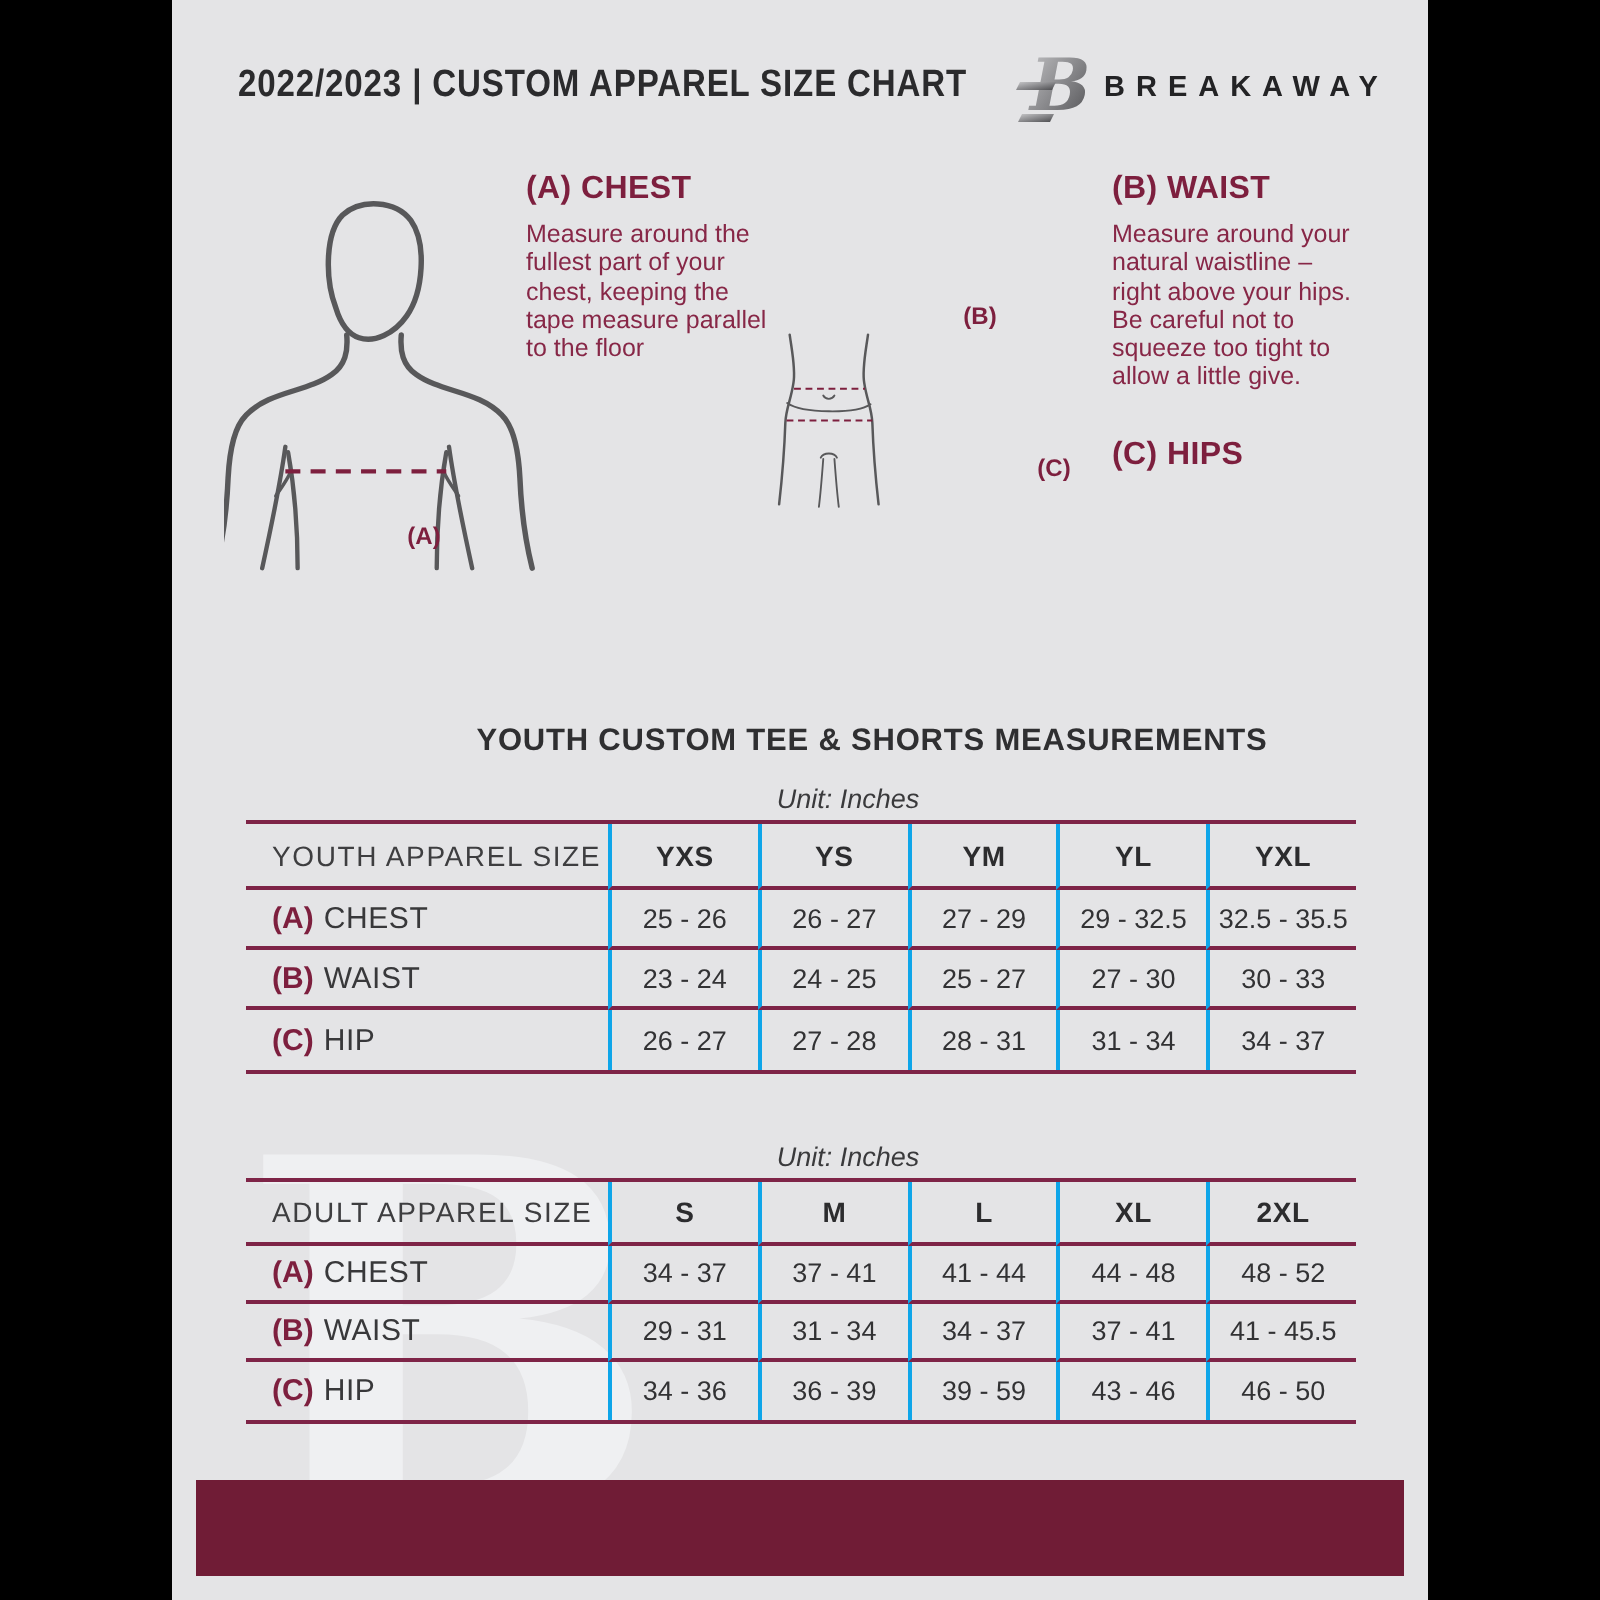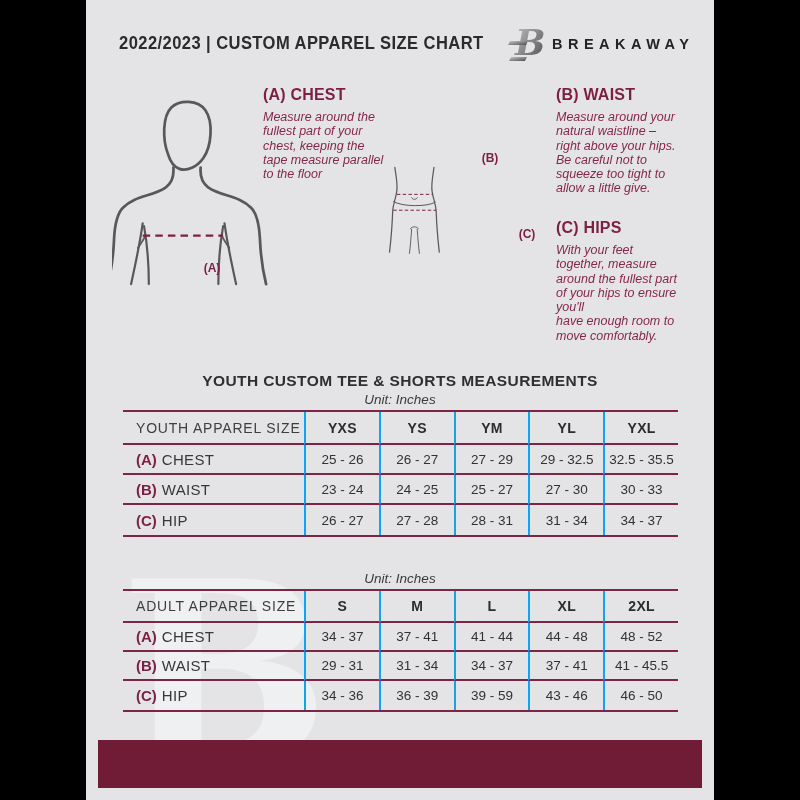--- a/index.html
+++ b/index.html
@@ -15,30 +15,30 @@
   .layer{position:absolute;inset:0;z-index:2;}
 
   
   .main-title{left:33px;top:32px;font-size:19px;font-weight:700;letter-spacing:.5px;
               color:#2b2b2d;white-space:nowrap;transform:scaleX(.87);transform-origin:left center;}
   .logo-mark{left:421px;top:21px;}
   .wordmark{left:466px;top:36px;font-size:14.5px;font-weight:700;letter-spacing:5.5px;color:#232325;text-align:right;}
 
   
   .guide-h{font-size:16px;font-weight:800;color:#7d1f3e;letter-spacing:.2px;}
-  .guide-p{font-size:12.5px;font-style:italic;font-weight:500;color:#872747;
+  .guide-p{font-size:12.5px;font-weight:500;color:#872747;
            line-height:14.3px;white-space:pre-line;}
   .marker{font-size:12px;font-weight:800;color:#7d1f3e;}
   .fig{pointer-events:none;}
 
   
   .sec-title{left:0;width:628px;text-align:center;font-size:15.5px;font-weight:700;
              letter-spacing:.4px;color:#2f2f31;}
   .sec-unit{left:0;width:628px;text-align:center;font-size:13.5px;font-style:italic;
-            font-weight:500;color:#3a3a3c;}
+            font-weight:500;color:#3a3a3c;padding-left:24px;}
 
   
   .size-table{left:37px;width:555px;display:grid;grid-template-columns:181px repeat(5,1fr);
               border-top:2px solid #7e2447;border-bottom:2px solid #7e2447;}
   .size-table .cell{display:flex;align-items:center;justify-content:center;}
   .size-table .hrow{border-bottom:2px solid #7e2447;}
   .size-table .rline{border-bottom:2px solid #7e2447;}
   .size-table .vline{border-left:2px solid #0ea5e9;}
   .size-table .first{justify-content:flex-start;padding-left:13px;}
   .t-youth{top:410px;grid-template-rows:33px 30px 30px 30px;}
@@ -115,29 +115,22 @@
 
       <div class="abs guide-h" style="left:470px;top:86px;">(B) WAIST</div>
       <div class="abs guide-p" style="left:470px;top:110px;width:140px;">Measure around your
 natural waistline –
 right above your hips.
 Be careful not to
 squeeze too tight to
 allow a little give.</div>
 
       <div class="abs guide-h" style="left:470px;top:219px;">(C) HIPS</div>
-      <div class="abs guide-p" style="left:470px;top:243px;width:145px;">With your feet
-together, measure
-around the fullest part
-of your hips to ensure
-you'll
-have enough room to
-move comfortably.</div>
-
-      <div class="abs sec-title" style="top:372px;">YOUTH CUSTOM TEE &amp; SHORTS MEASUREMENTS</div>
+
+      <div class="abs sec-title" style="top:362px;padding-left:36px;">YOUTH CUSTOM TEE &amp; SHORTS MEASUREMENTS</div>
       <div class="abs sec-unit" style="top:392px;">Unit: Inches</div>
 
       <div class="abs size-table t-youth">
         <div class="cell hrow first size-head">YOUTH APPAREL SIZE</div>
         <div class="cell hrow vline col-head">YXS</div>
         <div class="cell hrow vline col-head">YS</div>
         <div class="cell hrow vline col-head">YM</div>
         <div class="cell hrow vline col-head">YL</div>
         <div class="cell hrow vline col-head">YXL</div>
 

